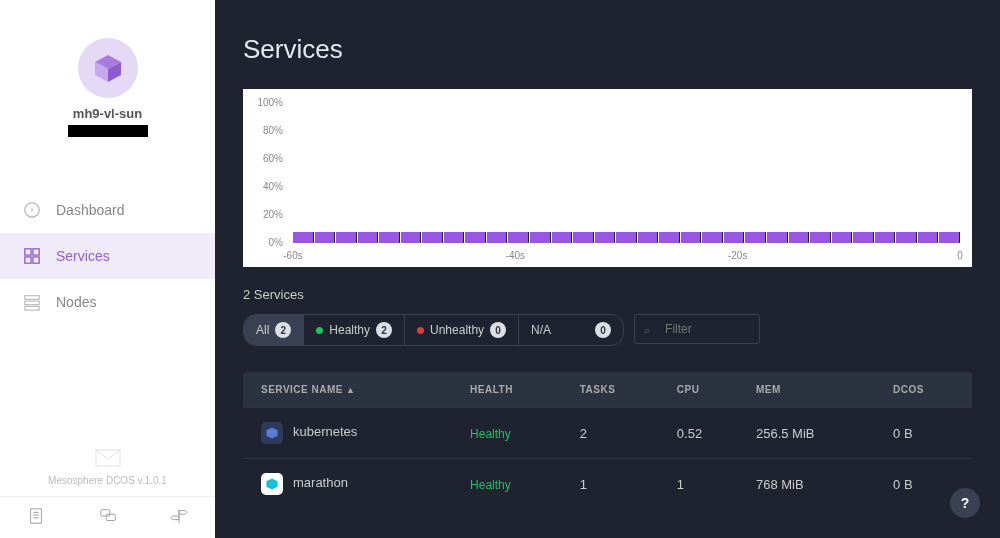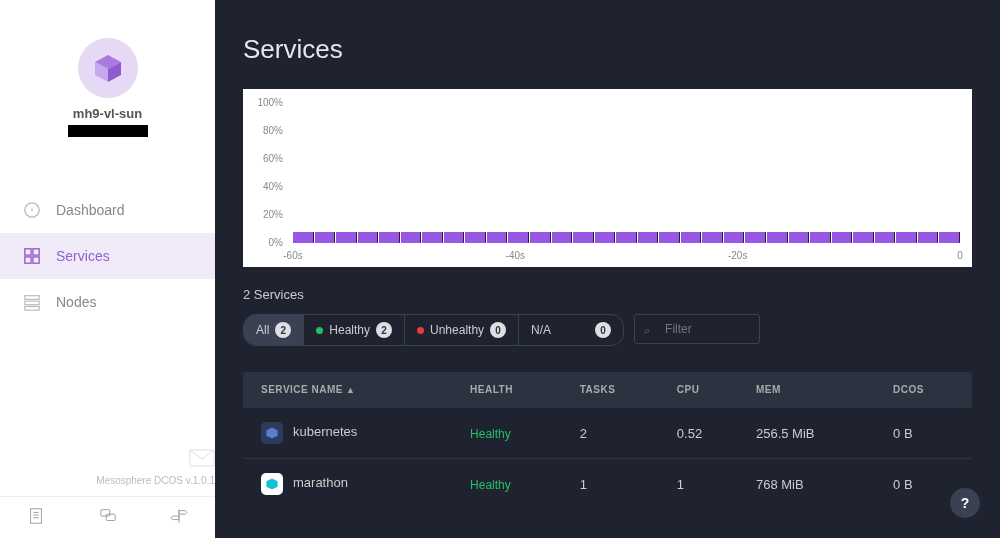--- a/index.html
+++ b/index.html
@@ -7,21 +7,21 @@
 .sidebar { width: 215px; background: #fff; display: flex; flex-direction: column; }
 .avatar-wrap { padding: 38px 0 10px; text-align: center; font-weight: bold; }
 .avatar { width: 60px; height: 60px; border-radius: 50%; background: #e6d9f5; display: inline-flex; align-items: center; justify-content: center; }
 .avatar svg { width: 32px; height: 32px; }
 .cluster-name { text-align: center; color: #555; font-size: 13px; margin-top: 8px; }
 .cluster-sub { width: 80px; height: 12px; background: #000; margin: 4px auto 0; }
 .nav { margin-top: 40px; flex: 1; }
 .nav-item { display: flex; align-items: center; gap: 14px; padding: 13px 22px; color: #888; cursor: pointer; font-size: 14px; }
 .nav-item.active { background: #f1eaf9; color: #8f60cf; }
 .nav-icon { width: 20px; height: 20px; display: inline-flex; align-items: center; justify-content: center; }
-.footer-brand { text-align: right; padding: 10px 0; color: #bbb; font-size: 10px; }
+.footer-brand { text-align: center; padding: 10px 0; color: #bbb; font-size: 10px; }
 .footer-brand svg { opacity: .3; margin-bottom: 6px; }
 .bottom-bar { border-top: 1px solid #eee; display: flex; }
 .bottom-bar > div { flex: 1; text-align: center; padding: 10px 0; cursor: pointer; }
 .main { flex: 1; padding: 34px 28px 0 28px; overflow: hidden; position: relative; }
 h1 { color: #e6e6ec; font-weight: 300; font-size: 26px; margin-bottom: 24px; }
 .chart { background: #ffffff; padding: 10px 10px 22px 44px; position: relative; height: 178px; margin-bottom: 20px; }
 .ytick { position: absolute; left: 6px; font-size: 10px; color: #888; width: 34px; text-align: right; }
 .xtick { position: absolute; bottom: 6px; font-size: 10px; color: #888; transform: translateX(-50%); text-align: right; }
 .plot { position: absolute; left: 50px; right: 12px; top: 14px; bottom: 24px; }
 .bars { position: absolute; bottom: 0; left: 0; right: 0; height: 100%; display: flex; gap: 1px; align-items: flex-end; }

